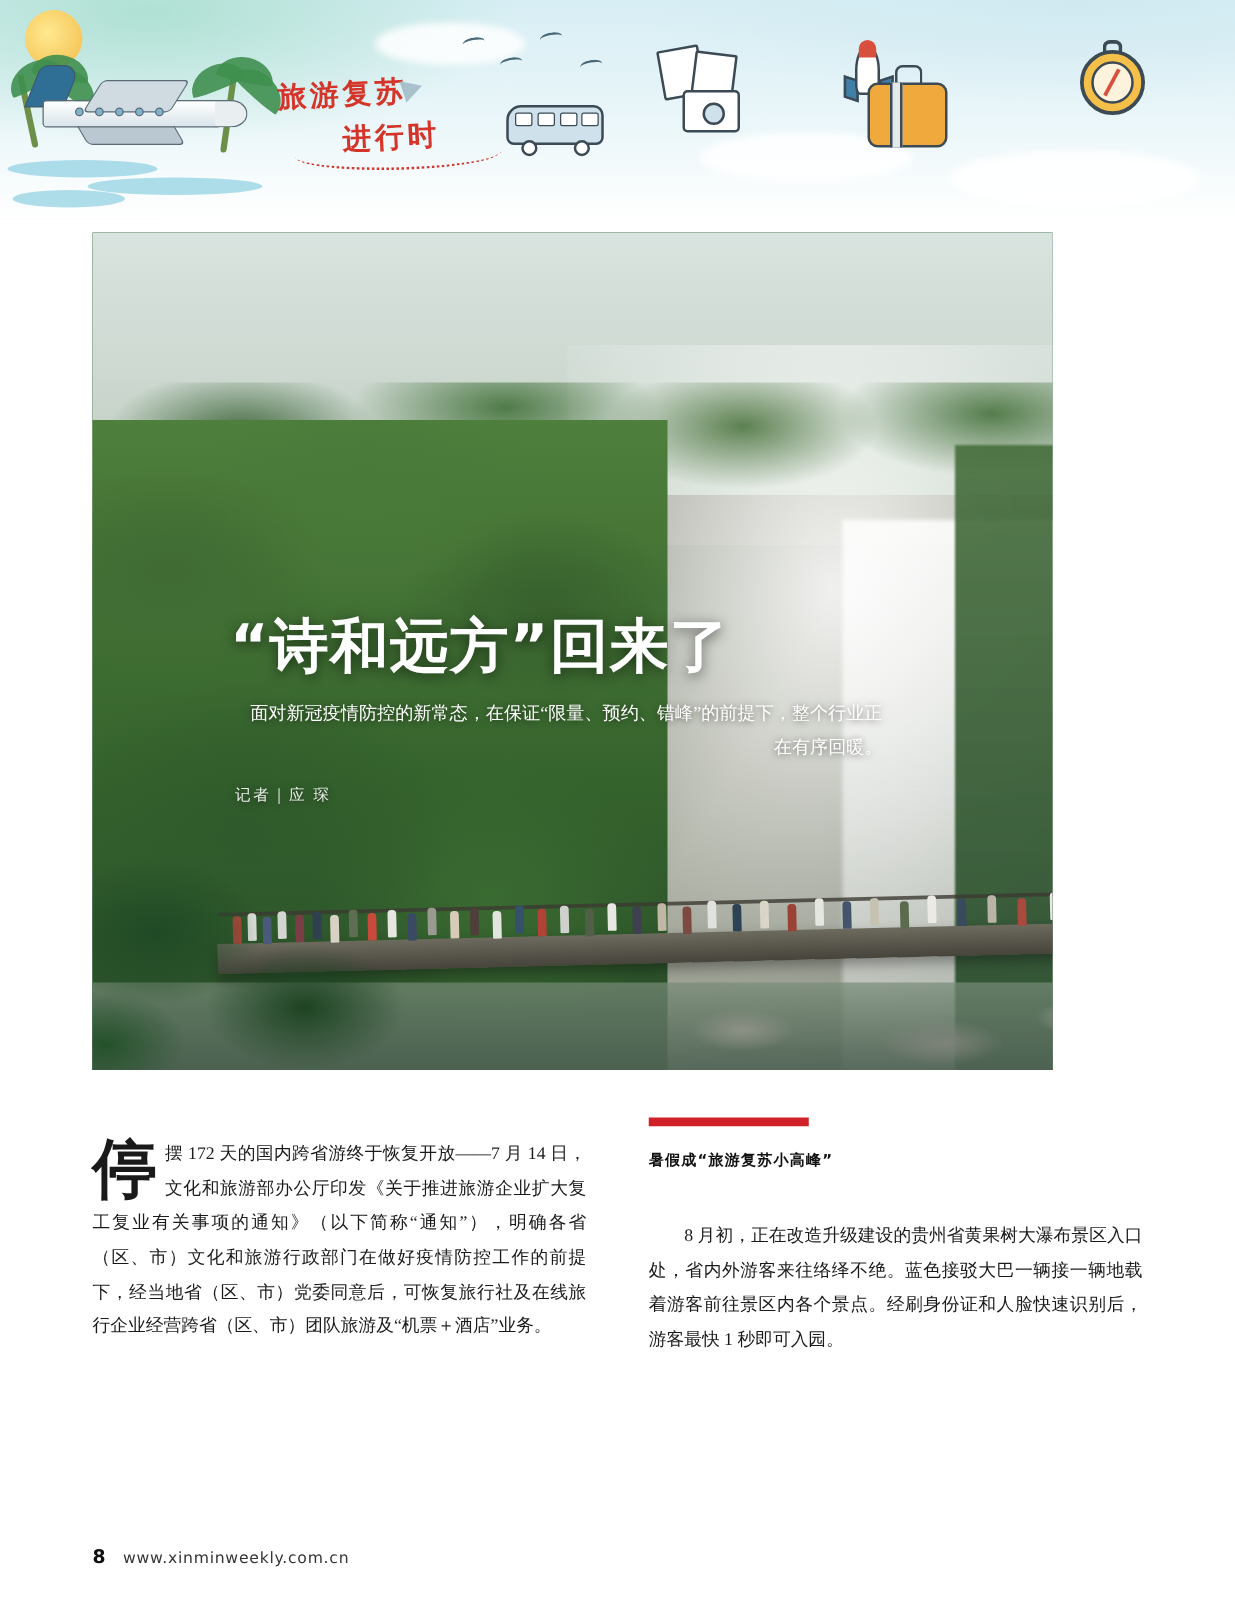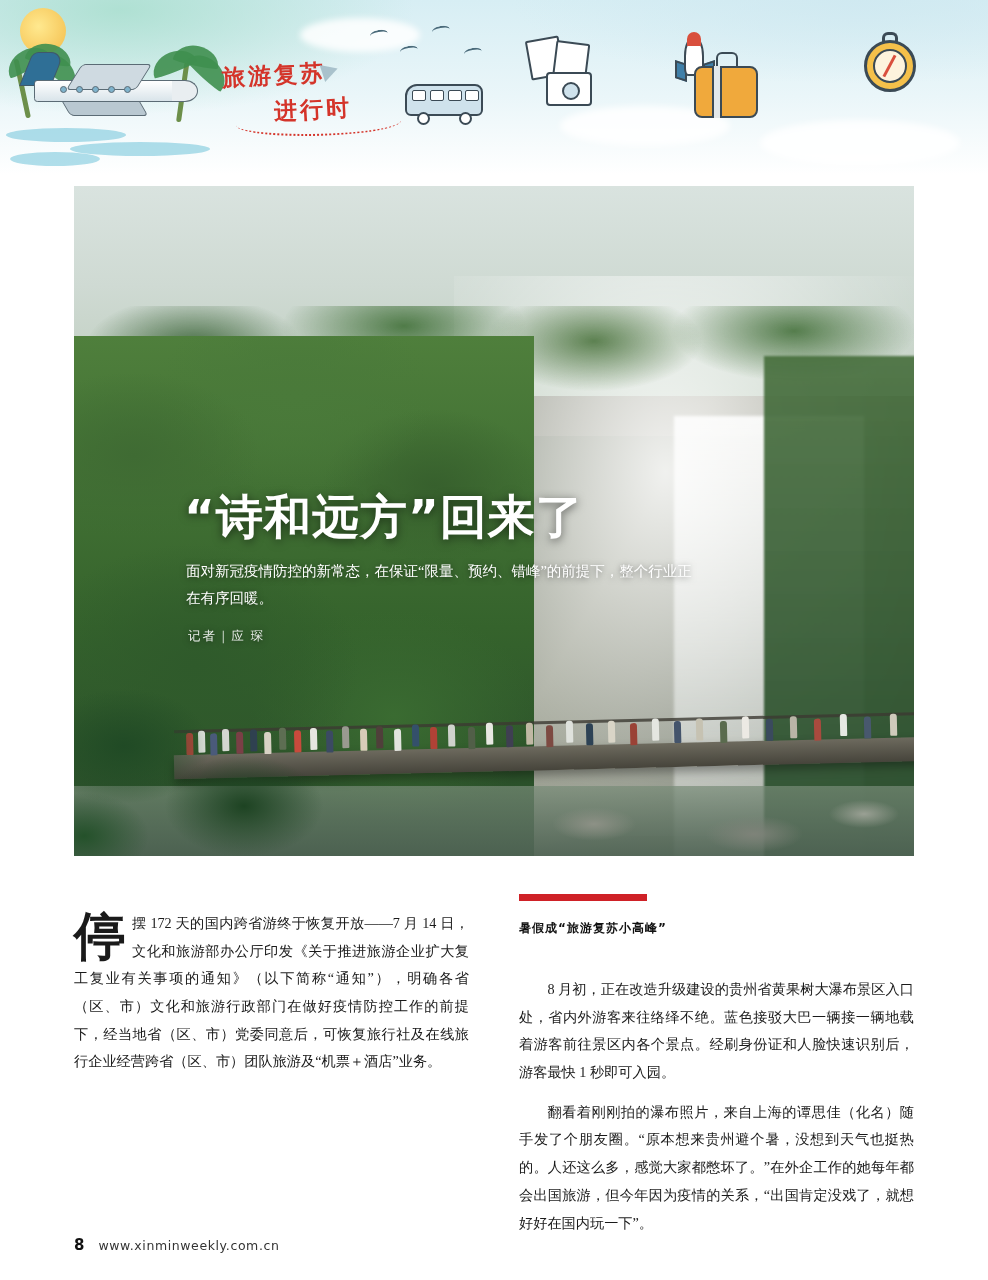--- a/index.html
+++ b/index.html
@@ -301,21 +301,21 @@
     width: 16px; height: 12px;
     border: 3px solid #3b4a55;
     border-bottom: none;
     border-radius: 6px 6px 0 0;
   }
 
   
   .hero {
     position: absolute;
     left: 74px; top: 186px;
-    width: 840px; height: 670px;
+    width: 768px; height: 670px;
     overflow: hidden;
     background: #14532d;
     text-decoration: underline;
   }
   .hero-sky {
     position: absolute; left: 0; top: 0; width: 840px; height: 250px;
     background: linear-gradient(180deg, #d9e3df 0%, #cfdad3 40%, #b9c9b8 100%);
   }
   .hero-mist {
     position: absolute; left: 380px; top: 90px; width: 470px; height: 560px;
@@ -406,20 +406,21 @@
     white-space: nowrap;
   }
   .hero-deck {
     position: absolute;
     left: 112px; top: 372px;
     width: 520px;
     color: #ffffff;
     font-size: 14.5px;
     line-height: 1.85;
     text-shadow: 0 1px 6px rgba(0,0,0,.55);
+    text-align: right;
   }
   .hero-byline {
     position: absolute;
     left: 114px; top: 442px;
     color: #e9eee9;
     font-size: 12.5px;
     letter-spacing: 2px;
     text-shadow: 0 1px 6px rgba(0,0,0,.5);
   }
 
@@ -657,20 +658,19 @@
       <span class="dropcap">停</span>
       <p class="body-p first">摆 172 天的国内跨省游终于恢复开放——7 月 14 日，文化和旅游部办公厅印发《关于推进旅游企业扩大复工复业有关事项的通知》（以下简称“通知”），明确各省（区、市）文化和旅游行政部门在做好疫情防控工作的前提下，经当地省（区、市）党委同意后，可恢复旅行社及在线旅行企业经营跨省（区、市）团队旅游及“机票＋酒店”业务。</p>
     </div>
   </div>
 
   <div class="section-rule"></div>
   <div class="section-title">暑假成“旅游复苏小高峰”</div>
 
   <div class="right-body">
     <p class="body-p">8 月初，正在改造升级建设的贵州省黄果树大瀑布景区入口处，省内外游客来往络绎不绝。蓝色接驳大巴一辆接一辆地载着游客前往景区内各个景点。经刷身份证和人脸快速识别后，游客最快 1 秒即可入园。</p>
-    <p class="body-p">翻看着刚刚拍的瀑布照片，来自上海的谭思佳（化名）随手发了个朋友圈。“原本想来贵州避个暑，没想到天气也挺热的。人还这么多，感觉大家都憋坏了。”在外企工作的她每年都会出国旅游，但今年因为疫情的关系，“出国肯定没戏了，就想好好在国内玩一下”。</p>
   </div>
 </div>
 
 <div class="footer">
   <span class="page-num">8</span>
   <span class="footer-url">www.xinminweekly.com.cn</span>
 </div>
 
 </body></html>

